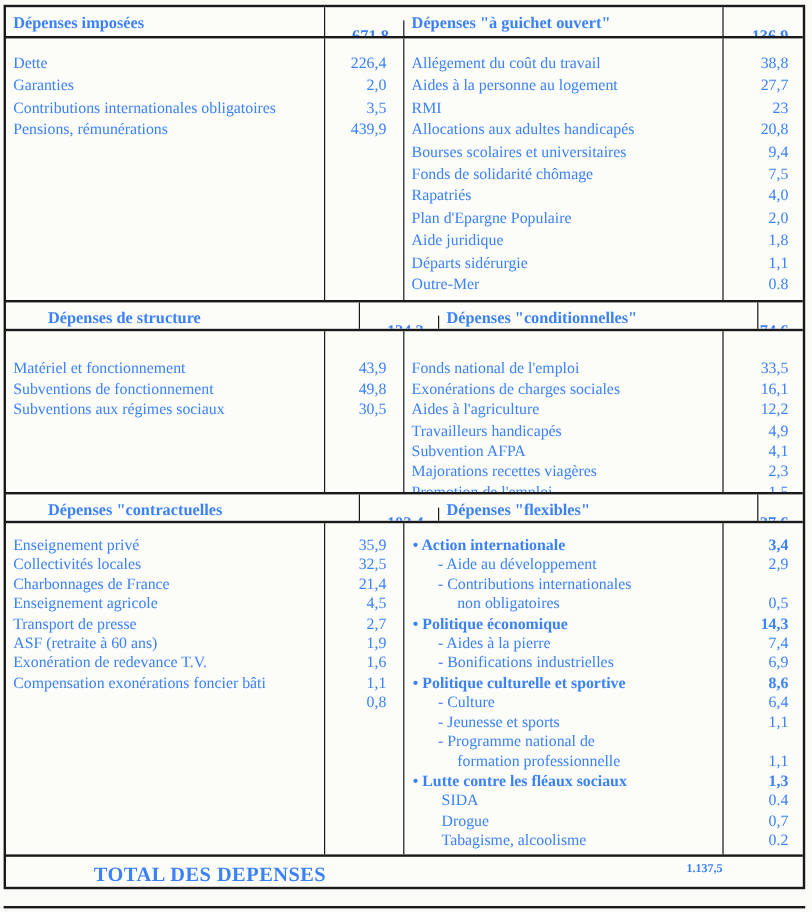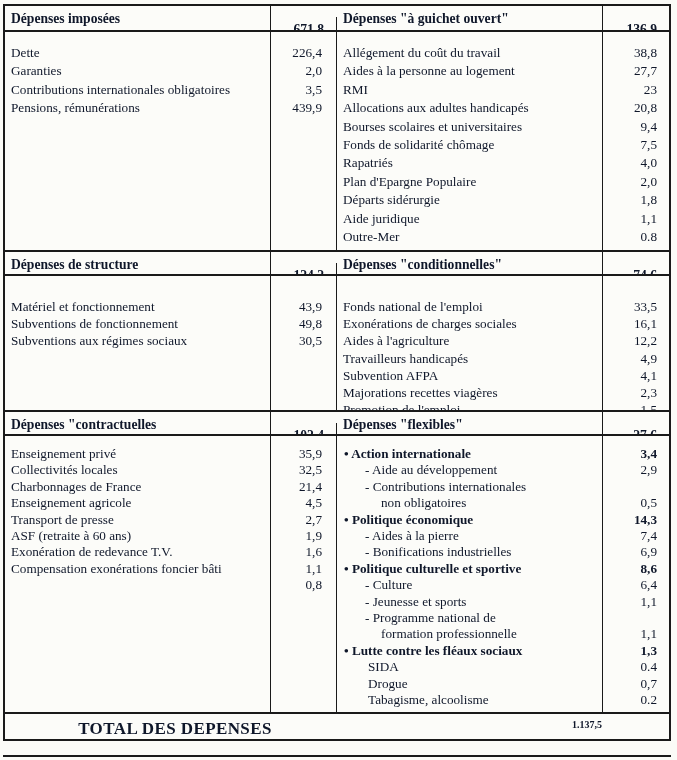--- a/index.html
+++ b/index.html
@@ -1,33 +1,33 @@
 <!DOCTYPE html>
 <html><head>
 <meta charset="utf-8">
 <style>
   html,body{margin:0;padding:0;background:#e8e8e4;}
   *{box-sizing:border-box;}
   .page{
     position:relative;width:677px;height:760px;overflow:hidden;
-    background:#fbfbf7;color:#0f172a;
+    background:#fbfbf7;color:#3b82f6;
     font-family:"Liberation Serif","DejaVu Serif",serif;
   }
   .tbl{
     position:absolute;left:3px;top:4px;width:668px;
     border:2px solid #1a1a1a;background:#fcfcf9;
     display:flex;flex-direction:column;
   }
   .band{display:flex;flex:none;width:100%;}
   .col-ll{width:266px;border-right:1.5px solid #1a1a1a;overflow:hidden;}
   .col-lv{width:66px;border-right:1.5px solid #1a1a1a;overflow:hidden;}
   .col-rl{width:266px;border-right:1.5px solid #1a1a1a;overflow:hidden;}
   .col-rv{flex:1;overflow:hidden;}
   .band-header{height:26px;font-weight:bold;font-size:13.6px;border-bottom:2px solid #1a1a1a;}
-  .sep-top{border-top:2px solid #1a1a1a;}
+  .sep-top{border-top:2px solid #1a1a1a;padding-left:29px;}
   .hd-title{padding:5px 0 0 6px;white-space:nowrap;}
   .hd-val{padding:5px 12px 0 0;text-align:right;white-space:nowrap;margin-top:11px;}
   .content .line{font-size:13.2px;white-space:nowrap;}
   .c1{height:218px;}
   .c1 .col-ll,.c1 .col-lv,.c1 .col-rl,.c1 .col-rv{padding-top:12px;}
   .c1 .line{line-height:18.4px;}
   .c2{height:134px;}
   .c2 .col-ll,.c2 .col-lv,.c2 .col-rl,.c2 .col-rv{padding-top:22px;}
   .c2 .line{line-height:17.2px;}
   .c3{height:276px;border-radius:19px;}
@@ -80,22 +80,22 @@
         </div>
       <div class="col-rl">
           <div class="line st-normal">Allégement du coût du travail</div>
           <div class="line st-normal">Aides à la personne au logement</div>
           <div class="line st-normal">RMI</div>
           <div class="line st-normal">Allocations aux adultes handicapés</div>
           <div class="line st-normal">Bourses scolaires et universitaires</div>
           <div class="line st-normal">Fonds de solidarité chômage</div>
           <div class="line st-normal">Rapatriés</div>
           <div class="line st-normal">Plan d'Epargne Populaire</div>
+          <div class="line st-normal">Aide juridique</div>
           <div class="line st-normal">Départs sidérurgie</div>
-          <div class="line st-normal">Aide juridique</div>
           <div class="line st-normal">Outre-Mer</div>
         </div>
       <div class="col-rv">
           <div class="line st-normal">38,8</div>
           <div class="line st-normal">27,7</div>
           <div class="line st-normal">23</div>
           <div class="line st-normal">20,8</div>
           <div class="line st-normal">9,4</div>
           <div class="line st-normal">7,5</div>
           <div class="line st-normal">4,0</div>

